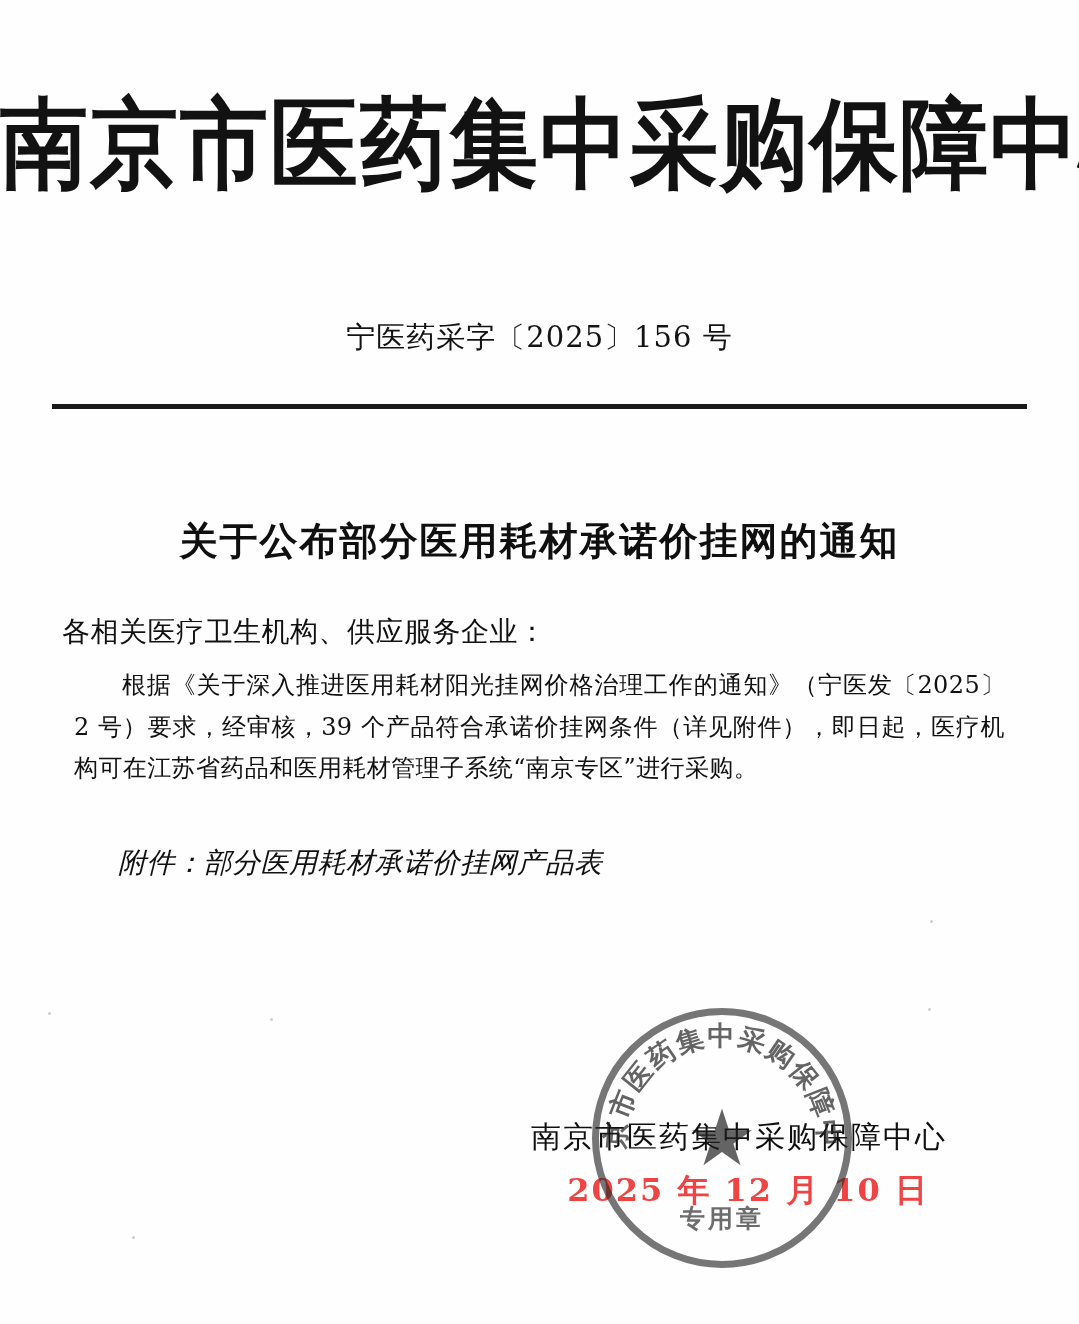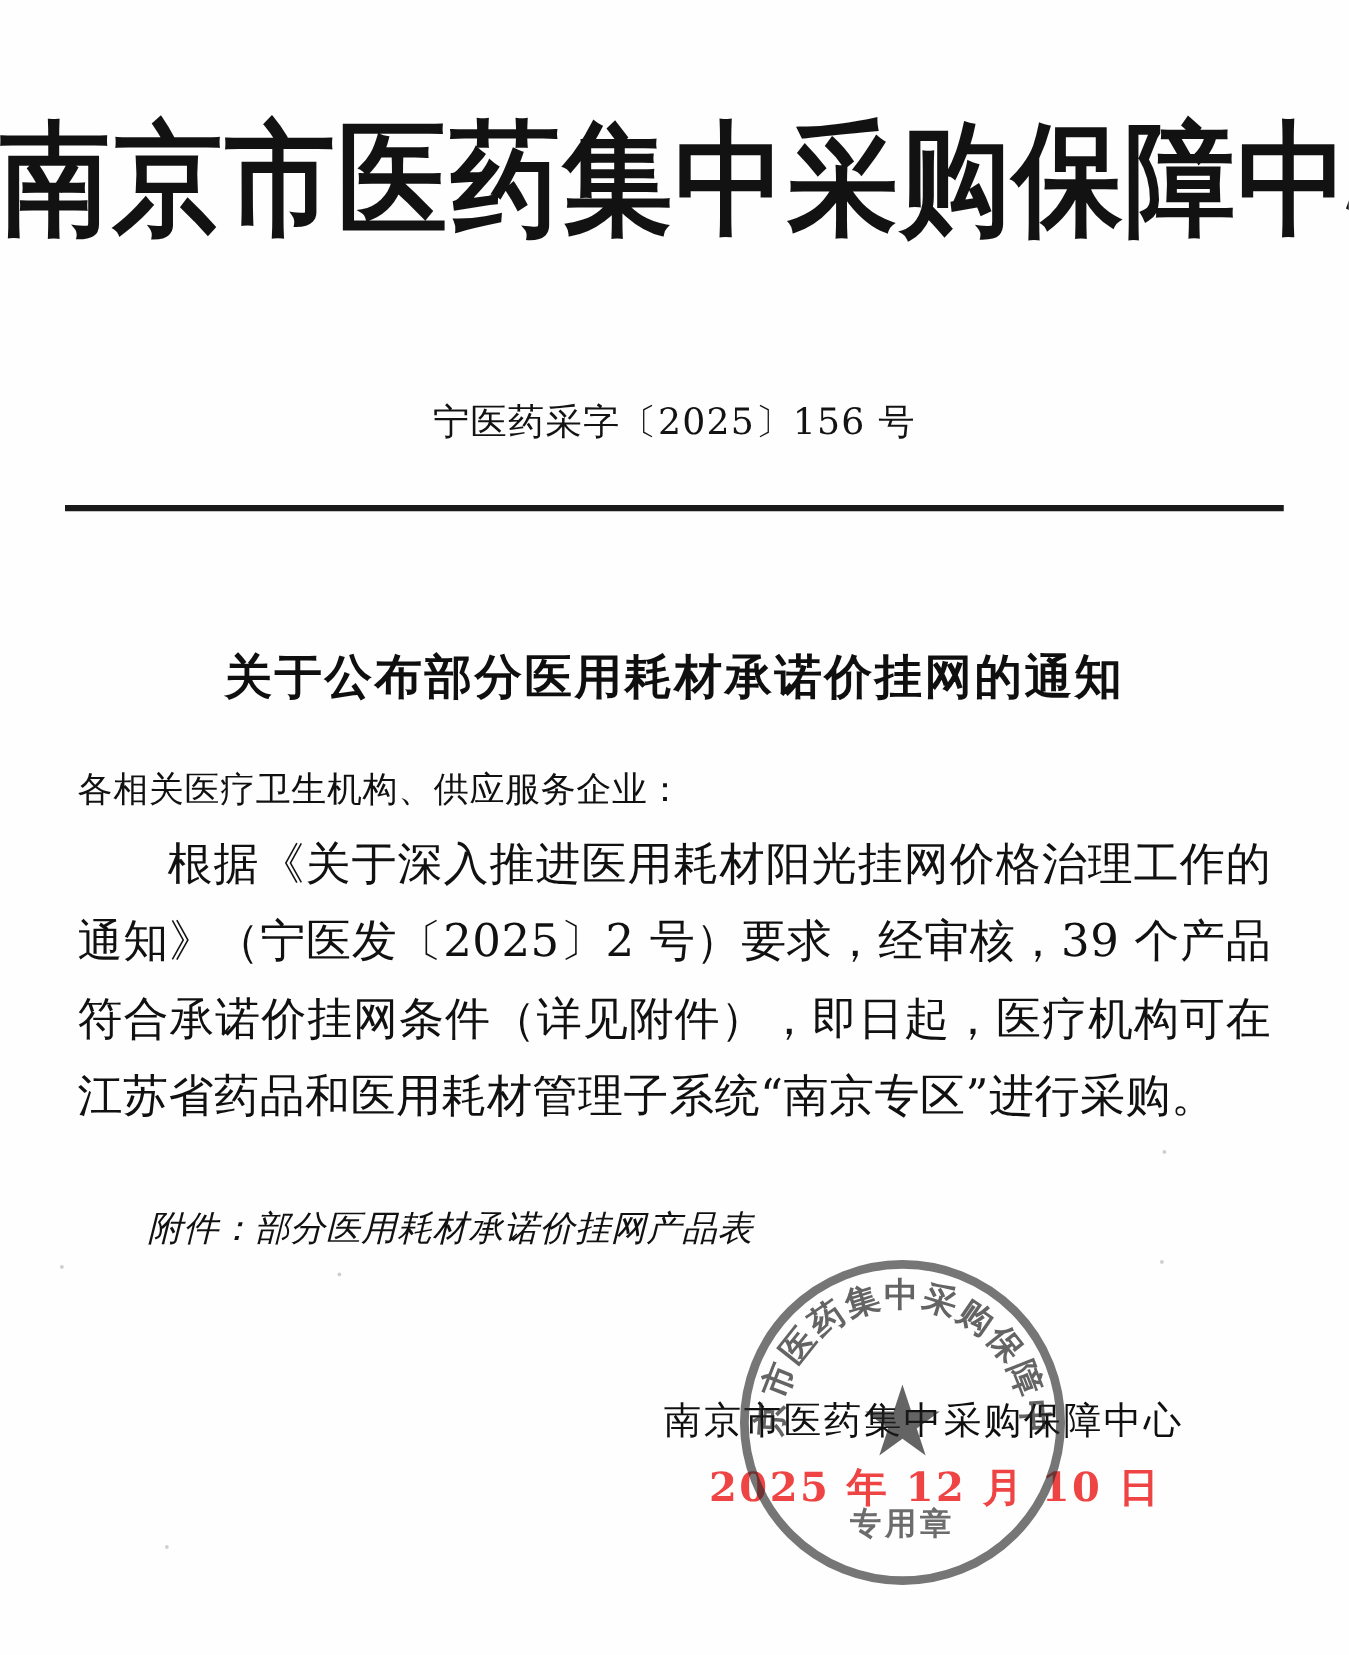--- a/index.html
+++ b/index.html
@@ -87,26 +87,26 @@
     left: 62px;
     width: 955px;
   }
   .salutation {
     font-size: 28px;
     line-height: 1.55;
     letter-spacing: 0.5px;
     margin: 16px 0 8px 0;
   }
   .para {
-    font-size: 36px;
+    font-size: 24px;
     line-height: 1.72;
     letter-spacing: 0.4px;
     text-align: justify;
     text-justify: inter-ideograph;
-    margin: 0;
+    margin: 12px;
     text-indent: 2em;
   }
   .attachment {
     margin-top: 52px;
     font-size: 28px;
     line-height: 1.6;
     letter-spacing: 0.5px;
     text-indent: 2em;
     font-style: italic;
   }

